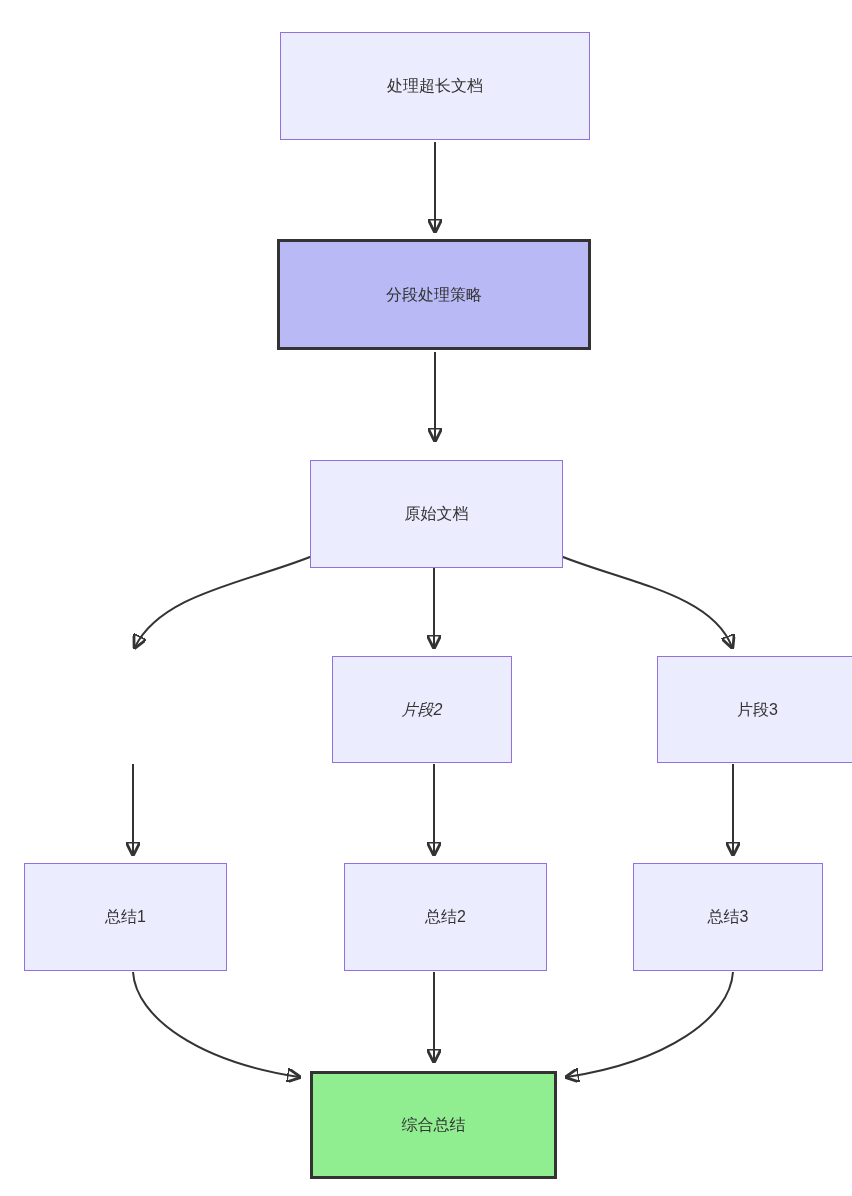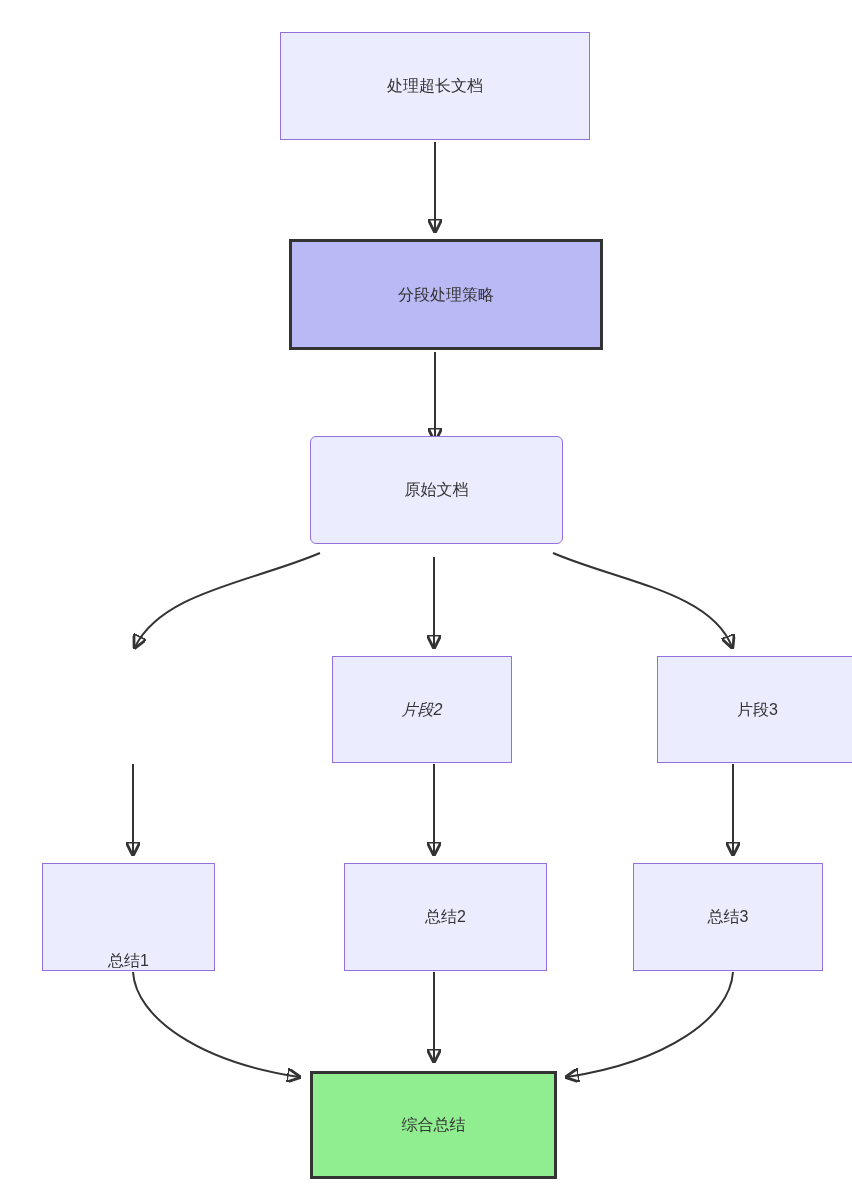--- a/index.html
+++ b/index.html
@@ -35,21 +35,20 @@
     color: #333333;
     background: #ECECFF;
     border: 1.5px solid #9370DB;
     text-align: center;
     line-height: 1.2;
     white-space: nowrap;
   }
   .node.emphasis {
     background: #b9b9f5;
     border: 3.5px solid #333333;
-    margin-left: 12px;
   }
   .node.success {
     background: #90EE90;
     border: 3.5px solid #333333;
   }
 </style>
 </head>
 <body>
 
 <div class="canvas">
@@ -74,34 +73,34 @@
   </svg>
 
   <div class="node" style="left:280px; top:32px; width:310px; height:108px;">
     <span>处理超长文档</span>
   </div>
 
   <div class="node emphasis" style="left:277px; top:239px; width:314px; height:111px;">
     <span>分段处理策略</span>
   </div>
 
-  <div class="node" style="left:310px; top:436px; width:253px; height:108px;border-radius:6px;">
+  <div class="node" style="left:310px; top:460px; width:253px; height:108px;">
     <span>原始文档</span>
   </div>
 
 
   <div class="node" style="left:332px; top:656px; width:180px; height:107px;font-style:italic;">
     <span>片段2</span>
   </div>
 
   <div class="node" style="left:633px; top:656px; width:201px; height:107px;margin-left:24px;">
     <span>片段3</span>
   </div>
 
-  <div class="node" style="left:42px; top:863px; width:173px; height:108px;align-items:flex-end;">
+  <div class="node" style="left:24px; top:863px; width:203px; height:108px;">
     <span>总结1</span>
   </div>
 
   <div class="node" style="left:332px; top:863px; width:203px; height:108px;margin-left:12px;">
     <span>总结2</span>
   </div>
 
   <div class="node" style="left:633px; top:863px; width:190px; height:108px;">
     <span>总结3</span>
   </div>

